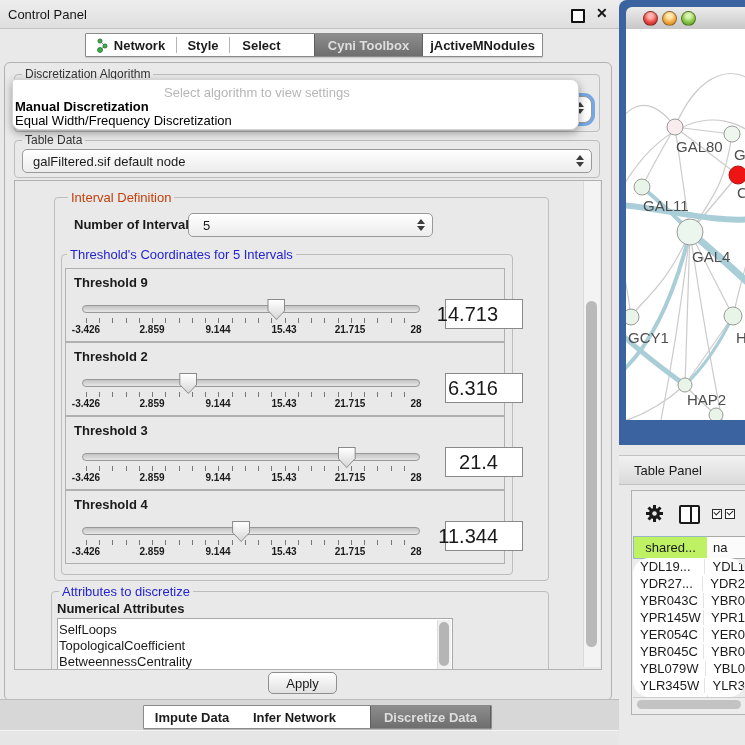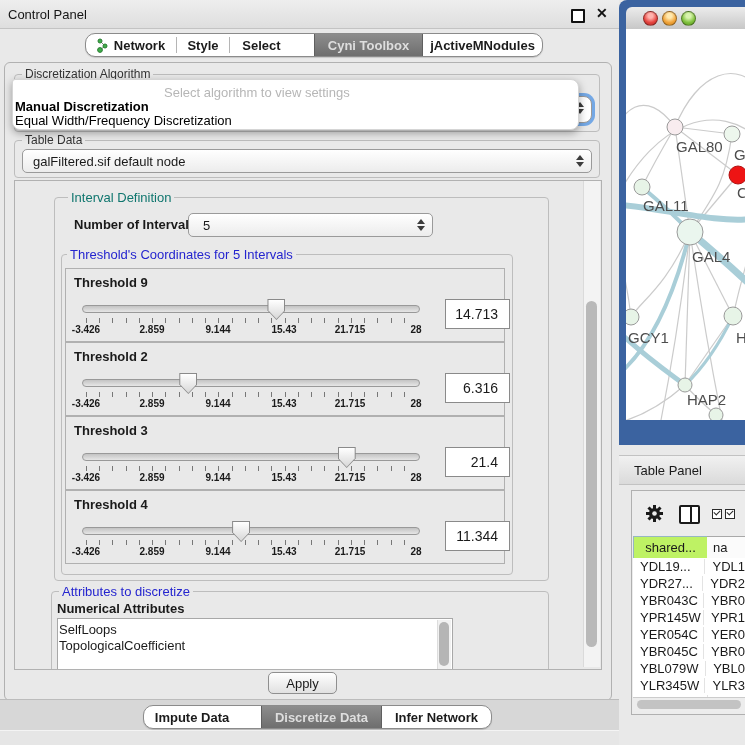--- a/index.html
+++ b/index.html
@@ -5,32 +5,32 @@
   html,body{margin:0;padding:0;}
   #root{position:relative;width:745px;height:745px;background:#e9e9e9;overflow:hidden;
         font-family:"Liberation Sans",sans-serif;color:#1a1a1a;}
   .abs{position:absolute;}
   
   .cp-header{left:0;top:0;width:619px;height:28px;background:linear-gradient(#eeeeee,#dedede);border-bottom:1px solid #c3c3c3;}
   .cp-title{left:8px;top:7px;font-size:13px;color:#151515;}
   .float-icon{left:571px;top:9px;width:10px;height:10px;border:2px solid #111;border-radius:1px;background:#fff;}
   .close-icon{left:596px;top:5px;font-size:14px;font-weight:bold;color:#111;}
   
-  .seg{display:flex;height:22px;border:1px solid #8b8b8b;border-radius:10px;background:#fff;overflow:hidden;box-shadow:0 1px 1px rgba(0,0,0,.15);}
+  .seg{display:flex;height:22px;border:1px solid #8b8b8b;border-radius:1px;background:#fff;overflow:hidden;box-shadow:0 1px 1px rgba(0,0,0,.15);}
   .seg .sg{display:flex;align-items:center;justify-content:center;font-size:13px;font-weight:600;color:#1b1b1b;white-space:nowrap;}
   .seg .sep{width:1px;background:#b5b5b5;margin:3px 0;}
   .seg .sel{background:linear-gradient(#8d8d8d,#6e6e6e);color:#dedede;border-left:1px solid #5f5f5f;border-right:1px solid #5f5f5f;margin-left:21px;}
   .seg-top{left:85px;top:33px;}
   .seg-bottom{left:143px;top:705px;}
   
   .outer-box{left:4px;top:62px;width:606px;height:637px;border:1px solid #b1b1b1;border-radius:6px;background:#e9e9e9;}
   .group{border:1px solid #bdbdbd;border-radius:4px;background:transparent;}
   .gtitle{font-size:12px;background:#e9e9e9;padding:0 3px;white-space:nowrap;z-index:3;}
   .g-dark{color:#333;}
-  .g-green{color:#0f766e;font-size:13px;}
+  .g-green{color:#c2410c;font-size:13px;}
   .g-blue{color:#2424cf;font-size:13px;}
   
   .combo-focus{left:22px;top:96px;width:568px;height:25px;border:1px solid #9a9a9a;border-radius:8px;background:#fff;
                box-shadow:0 0 0 3px rgba(95,156,228,.85);z-index:2;}
   
   .popup{left:12px;top:79px;width:565px;height:49px;background:#fff;border:1px solid #d5d5d5;
          border-radius:3px 8px 8px 8px;box-shadow:0 3px 9px rgba(0,0,0,.35);z-index:30;}
   .popup .hint{left:151px;top:5px;font-size:13px;color:#b6b6b6;}
   .popup .opt1{left:2px;top:19px;font-size:13px;font-weight:bold;color:#000;}
   .popup .opt2{left:2px;top:33px;font-size:13px;color:#000;}
@@ -49,21 +49,21 @@
   .thr-label{left:8px;top:6px;font-size:13px;font-weight:bold;}
   .thr-slider{left:16px;top:32px;width:338px;height:16px;}
   .thr-track{position:absolute;left:0;right:0;top:4px;height:6px;border-radius:4px;border:1px solid #999;background:linear-gradient(#c3c3c3,#e6e6e6);}
   .thr-thumb{position:absolute;top:-2px;width:18px;height:21px;clip-path:polygon(0 0,100% 0,100% 55%,50% 100%,0 55%);background:#8a8a8a;}
   .thr-thumb i{position:absolute;left:1px;top:1px;right:1px;bottom:1px;clip-path:polygon(0 0,100% 0,100% 55%,50% 100%,0 55%);background:linear-gradient(#ffffff,#d7d7d7);}
   .thr-ticks{left:20px;top:49px;width:331px;height:5px;
      background-image:repeating-linear-gradient(to right,#777 0,#777 1px,transparent 1px,transparent 13.24px);}
   .thr-scale{left:20px;top:55px;width:392px;height:11px;}
   .thr-scale span{position:absolute;transform:translateX(-50%);font-size:10px;font-weight:bold;color:#1a1a1a;white-space:nowrap;}
   .thr-value{left:379px;top:30px;width:52px;height:28px;background:#fff;border:1px solid #8a8a8a;
-             display:flex;align-items:center;justify-content:flex-end;padding-right:11px;font-size:14px;}
+             display:flex;align-items:center;justify-content:flex-end;padding-right:24px;font-size:20px;}
   
   .attr-list{background:#fff;border:1px solid #a8a8a8;overflow:hidden;}
   .attr-list .item{font-size:13px;line-height:16px;padding-left:1px;white-space:nowrap;}
   .list-scroll{position:absolute;right:1px;top:1px;width:13px;bottom:1px;background:#f1f1f1;border-left:1px solid #ddd;}
   .list-scroll .thumb{position:absolute;left:1px;top:2px;width:10px;height:44px;background:#b5b5b5;border-radius:5px;}
   
   .apply-btn{left:268px;top:672px;width:67px;height:20px;border:1px solid #8f8f8f;border-radius:5px;
              background:linear-gradient(#ffffff,#e1e1e1);font-size:13px;display:flex;align-items:center;justify-content:center;}
   .bottom-band{left:0;top:699px;width:619px;height:31px;background:#d7d7d7;border-top:1px solid #bcbcbc;}
   .bottom-strip{left:0;top:730px;width:619px;height:15px;background:#e6e6e6;border-top:1px solid #f4f4f4;}
@@ -82,21 +82,21 @@
   .tp-header .t{font-size:13px;padding-left:15px;}
   .tp-panel{left:631px;top:490px;width:114px;height:223px;background:#ececec;border:1px solid #b0b0b0;}
   .colicon{position:absolute;width:17px;height:15px;border:2px solid #1a1a1a;border-radius:2px;background:#fff;}
   .colicon i{position:absolute;left:50%;top:0;bottom:0;width:2px;background:#1a1a1a;}
   .chk{position:absolute;width:8px;height:8px;border:1px solid #2a2a2a;background:#fff;}
   .chk i{position:absolute;left:1px;top:0px;width:5px;height:3px;border-left:1.5px solid #2a2a2a;border-bottom:1.5px solid #2a2a2a;transform:rotate(-45deg);}
   .tbl-hdr1{left:1px;top:45px;width:73px;height:21px;background:#bef264;border:1px solid #97b7c2;
             display:flex;align-items:center;justify-content:center;font-size:13px;}
   .tbl-hdr2{left:75px;top:45px;width:39px;height:21px;background:#fbfbfb;border-top:1px solid #a9a9a9;border-bottom:1px solid #a9a9a9;
             display:flex;align-items:center;font-size:13px;padding-left:6px;}
-  .tbl-rows{left:1px;top:67px;width:112px;height:139px;background:#fff;overflow:hidden;}
+  .tbl-rows{left:1px;top:67px;width:112px;height:139px;background:#fff;overflow:hidden;border-radius:16px;}
   .tbl-row{display:flex;height:17px;align-items:center;font-size:13px;}
   .tbl-row .c1{width:74px;padding-left:7px;box-sizing:border-box;}
   .tbl-row .c2{padding-left:7px;border-left:1px solid #e3e3e3;}
   .hscroll{left:1px;top:206px;width:112px;height:13px;background:#ededed;border-top:1px solid #ccc;}
   .hscroll .thumb{position:absolute;left:4px;top:2px;width:104px;height:9px;background:#c3c3c3;border-radius:5px;}
 </style>
 </head>
 <body>
 
 <div id="root">
@@ -257,43 +257,44 @@
       </div>
       <div class="abs thr-value">11.344</div>
     </div>
 
     <div class="abs group" style="left:36px;top:410px;width:496px;height:110px;"></div>
     <div class="abs gtitle g-blue" style="left:44px;top:403px;">Attributes to discretize</div>
     <div class="abs" style="left:42px;top:420px;font-size:13px;font-weight:bold;">Numerical Attributes</div>
     <div class="abs attr-list" style="left:42px;top:437px;width:394px;height:62px;">
       <div class="item" style="padding-top:3px;">SelfLoops</div>
       <div class="item">TopologicalCoefficient</div>
+      <div class="item">BetweennessCentrality</div>
       <div class="list-scroll">
           <div class="thumb"></div>
         </div>
     </div>
 
     <div class="abs vscroll">
       <div class="thumb"></div>
     </div>
   </div>
 
   <div class="abs apply-btn">Apply</div>
 
   <div class="abs bottom-band"></div>
   <div class="abs bottom-strip"></div>
   <div class="abs seg seg-bottom">
     <div class="sg" style="width:96px;">
         <span>Impute Data</span>
       </div>
+    <div class="sg" style="width:109px;">
+        <span>Infer Network</span>
+      </div>
     <div class="sg sel" style="width:119px;">
         <span>Discretize Data</span>
-      </div>
-    <div class="sg" style="width:109px;">
-        <span>Infer Network</span>
       </div>
   </div>
 
   <div class="abs net-window">
     <div class="abs net-titlebar">
       <div class="light red"></div>
       <div class="light yellow"></div>
       <div class="light green"></div>
     </div>
     <div class="abs net-canvas">

